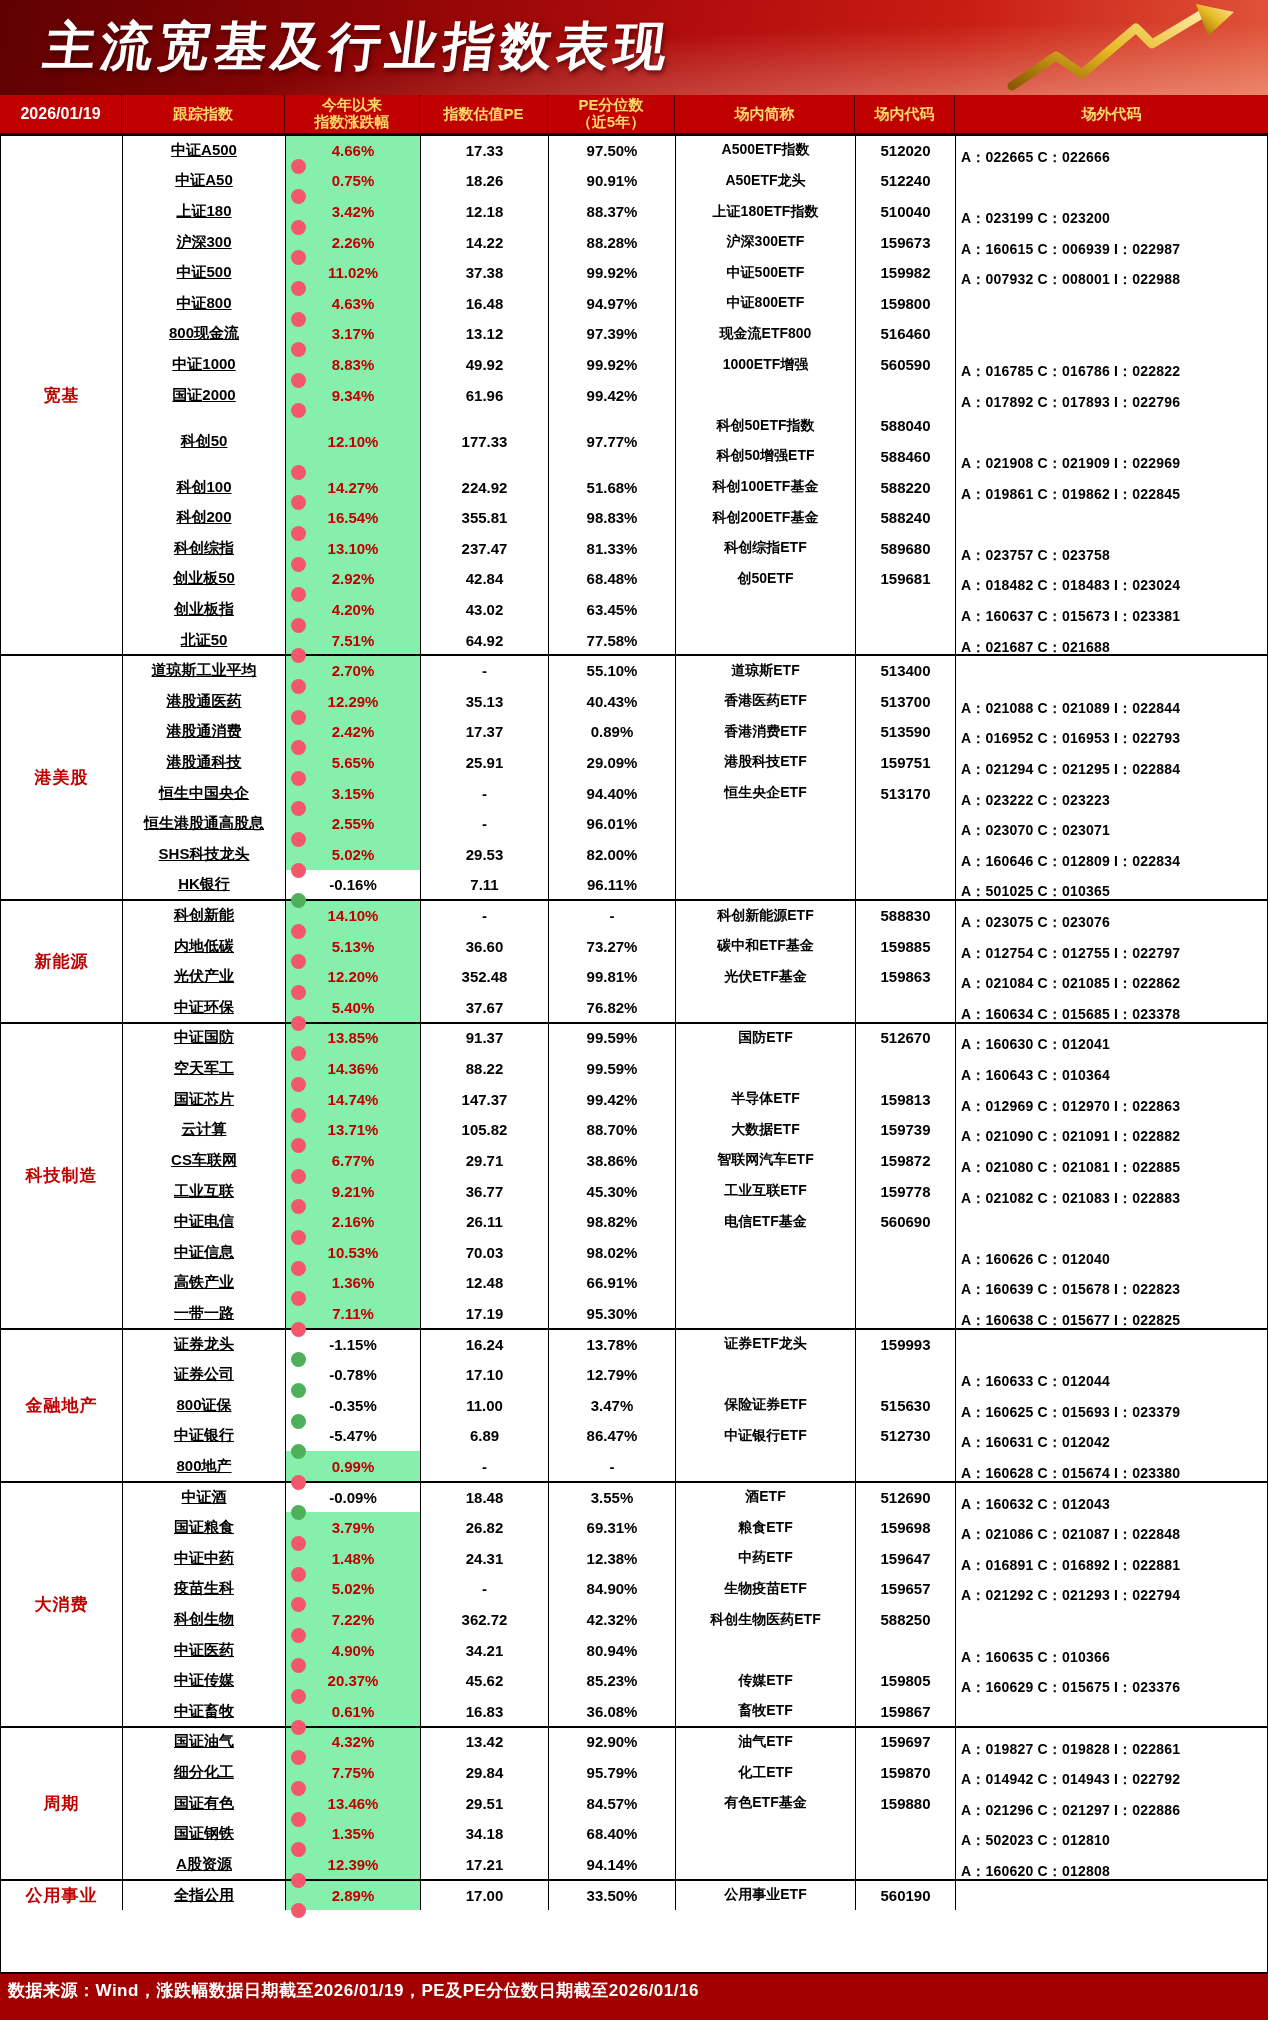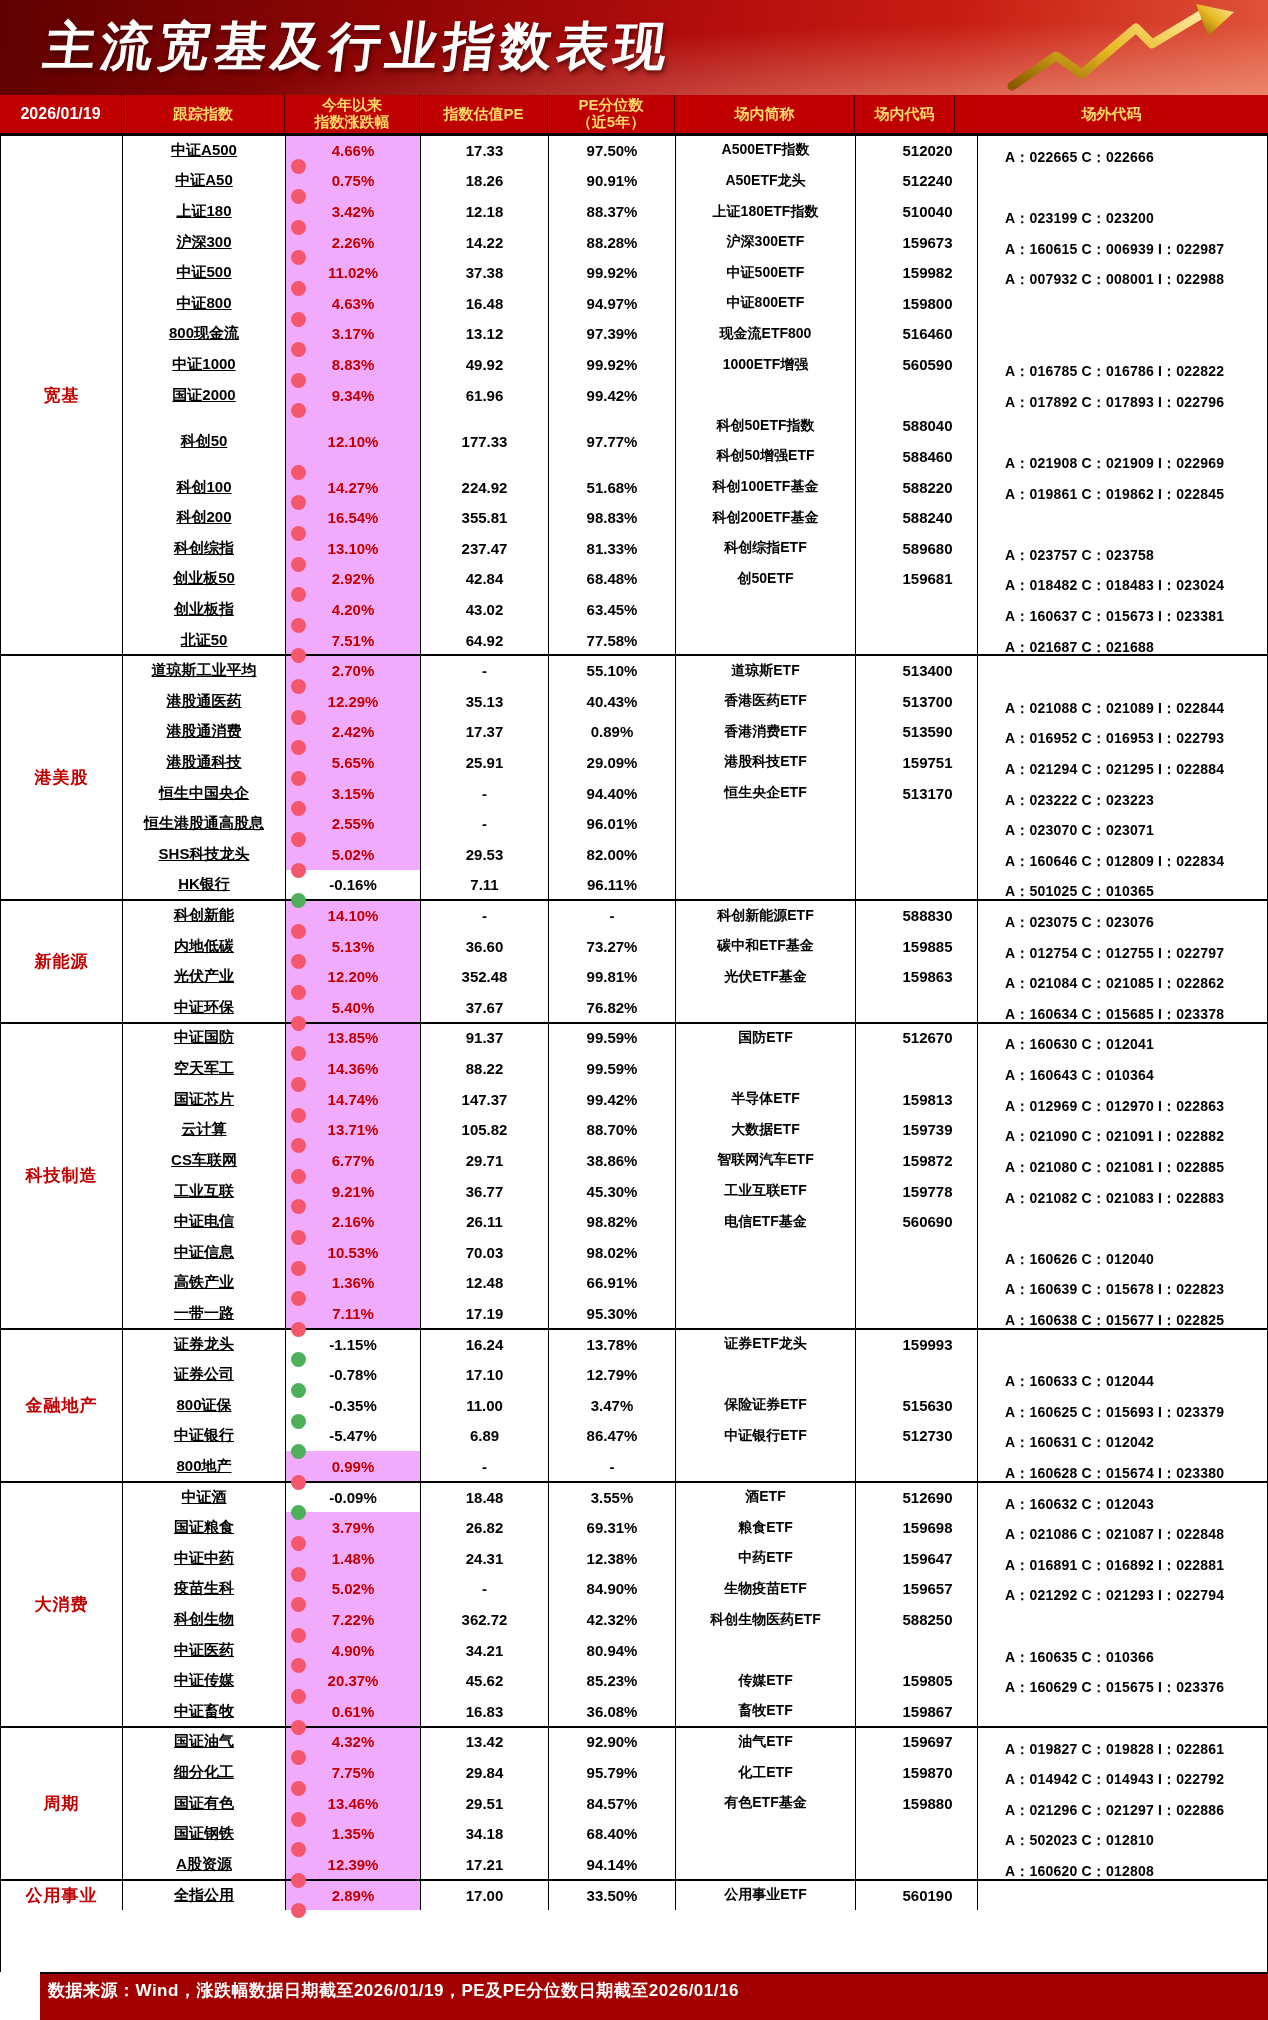--- a/index.html
+++ b/index.html
@@ -64,40 +64,40 @@
   }
   .rows{flex:1;display:flex;flex-direction:column;min-width:0;}
   .row{display:flex;position:relative;}
   .c{
     display:flex;align-items:center;justify-content:center;
     box-sizing:border-box;border-right:1px solid #000;
     font-weight:bold;color:#000;overflow:visible;
   }
   .c.name{width:163px;font-size:15px;text-decoration:underline;}
   .c.chg{width:135px;position:relative;font-size:15px;}
-  .c.chg.up{background:#f0abfc;color:#C00000;}
+  .c.chg.up{background:#86efac;color:#C00000;}
   .c.chg.down{background:#fff;color:#000;}
   .dot{
     position:absolute;left:5px;bottom:-8px;width:15px;height:15px;border-radius:50%;z-index:4;
   }
   .up .dot{background:#F4566B;}
   .down .dot{background:#4FB05C;}
   .c.pe{width:128px;font-size:15px;}
   .c.pct{width:127px;font-size:15px;}
   .rg{flex:1;display:flex;flex-direction:column;min-width:0;}
-  .subrow{flex:1;display:flex;min-height:0;gap:22px;}
+  .subrow{flex:1;display:flex;min-height:0;}
   .c.abbr{width:180px;font-size:14px;}
   .c.code{width:100px;font-size:15px;}
   .c.otc{flex:1;min-width:0;justify-content:flex-start;padding-left:5px;font-size:14px;border-right:none;letter-spacing:.2px;margin-top:15px;}
 
   
   .footer{
     height:48px;box-sizing:border-box;border-top:2px solid #000;
     background:#A30000;color:#fff;font-weight:bold;font-size:17px;
-    padding:5px 2px 0 8px;letter-spacing:.5px;margin-left:40px;
+    padding:5px 2px 0 8px;letter-spacing:.5px;
   }
 </style>
 </head>
 <body>
 
 <div class="page">
 
   <div class="banner">
     <div class="banner-title">主流宽基及行业指数表现</div>
     <svg class="banner-arrow" width="250" height="88" viewBox="0 0 250 88">

